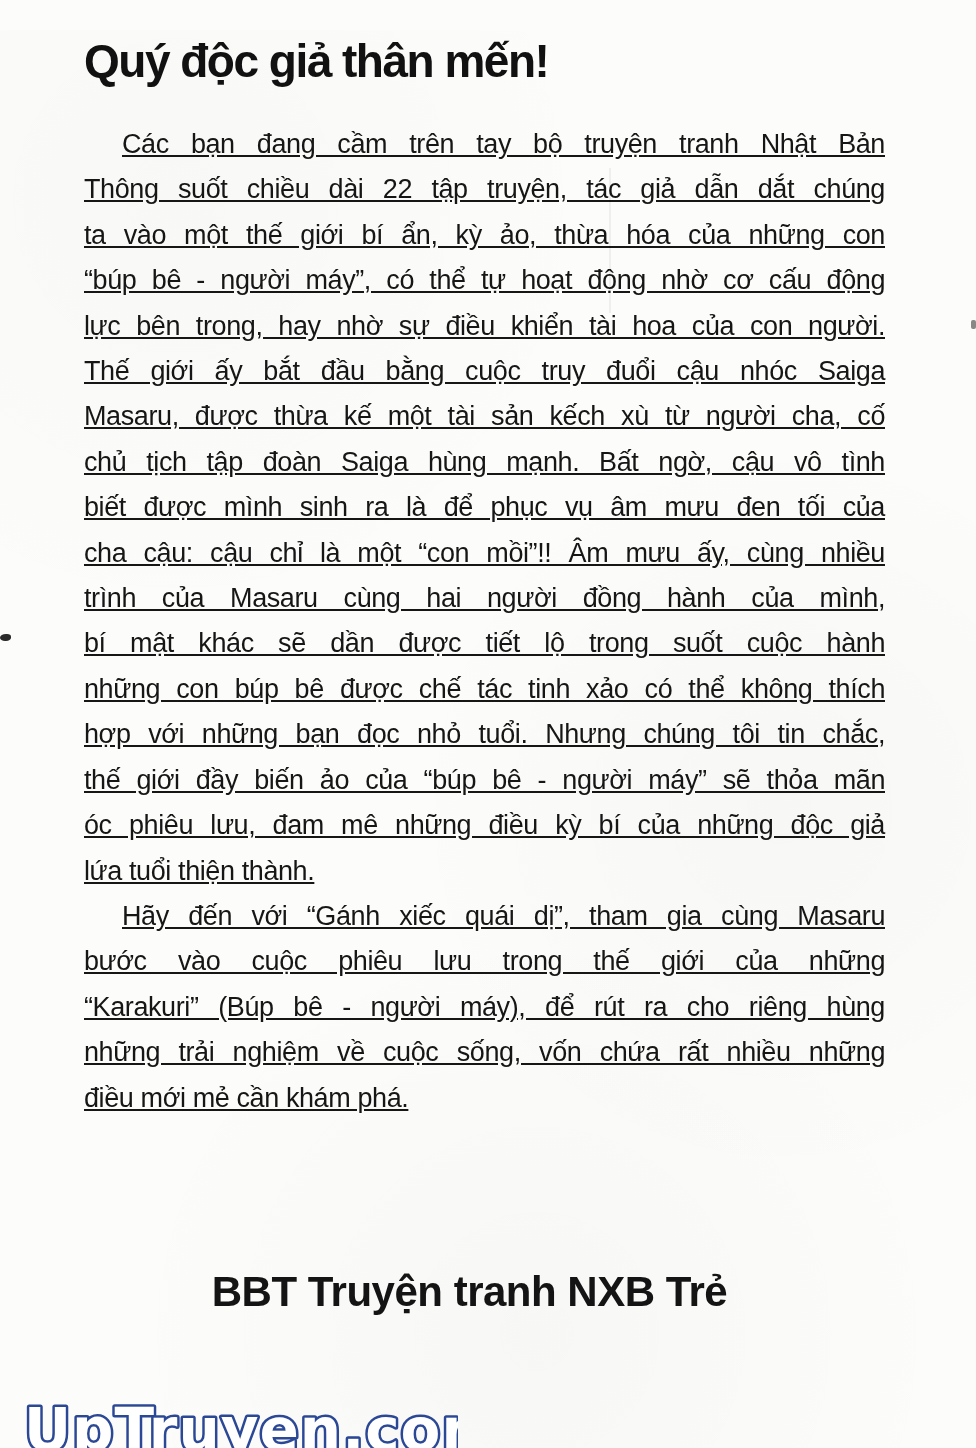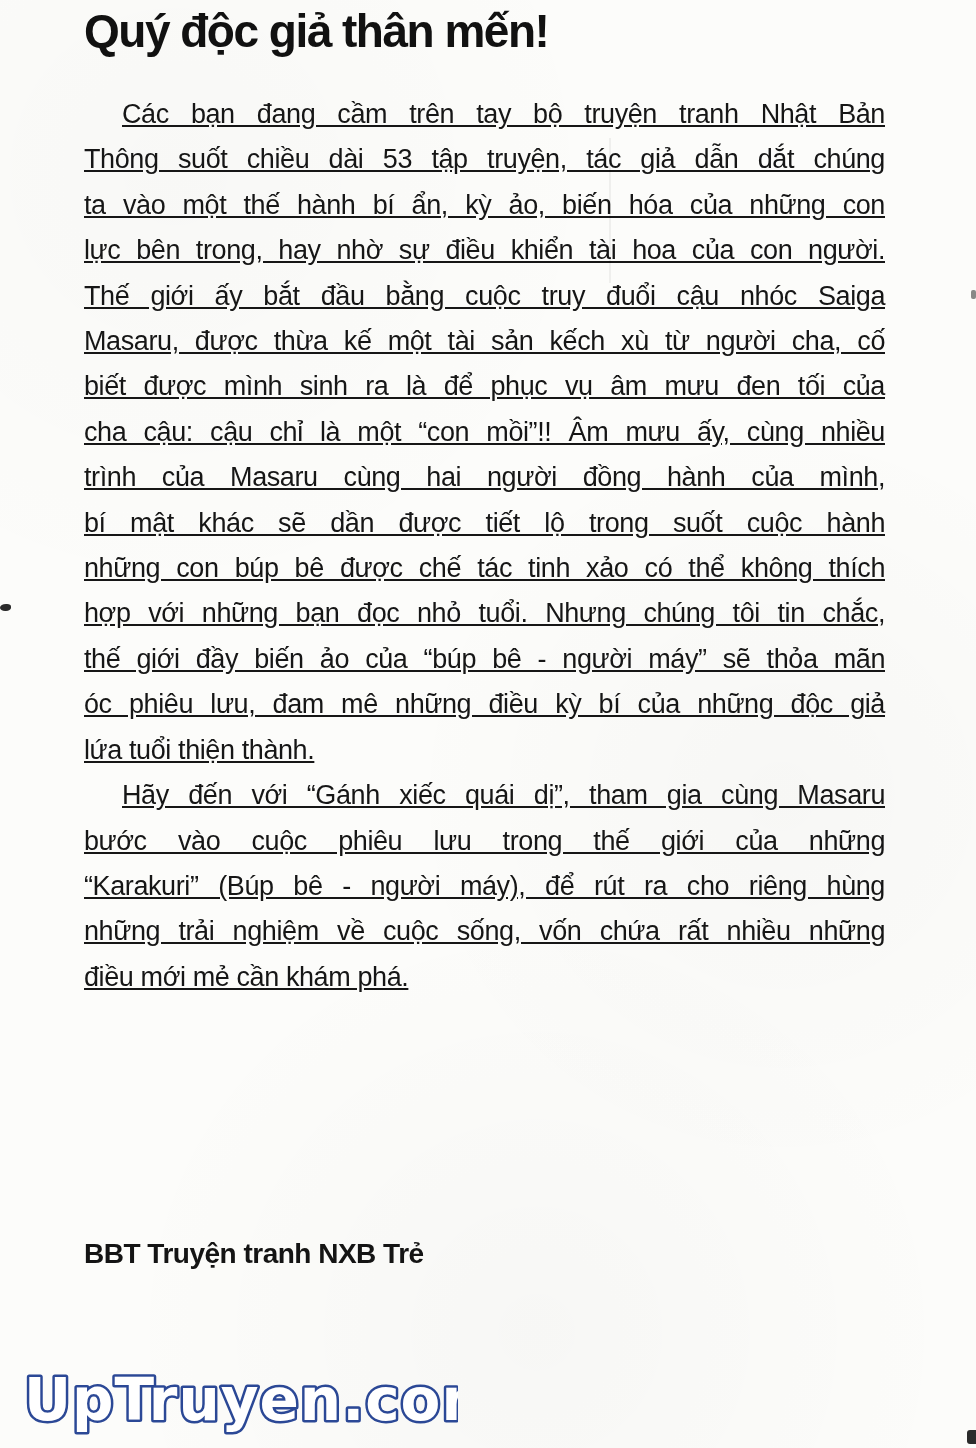--- a/index.html
+++ b/index.html
@@ -4,21 +4,21 @@
 <style>
   html,body{margin:0;padding:0;}
   body{
     width:976px;height:1448px;
     background:#fcfcfa;
     position:relative;
     overflow:hidden;
     font-family:"Liberation Sans", sans-serif;
     color:#151515;
   }
-  .page{position:absolute;inset:0;}
+  .page{position:absolute;inset:0;margin-top:30px;}
   
   .page::before{
     content:"";position:absolute;inset:0;
     background:
       radial-gradient(circle at 18% 12%, rgba(0,0,0,0.015), transparent 30%),
       radial-gradient(circle at 80% 55%, rgba(0,0,0,0.02), transparent 35%),
       radial-gradient(circle at 55% 92%, rgba(0,0,0,0.02), transparent 30%);
     pointer-events:none;
   }
   .title{
@@ -30,22 +30,22 @@
     position:absolute;left:84px;top:92px;width:801px;
     font-size:27px;line-height:45.4px;letter-spacing:-0.4px;
     color:#161616;
     text-decoration:underline;
   }
   .line{width:100%;}
   .line.just{text-align:justify;text-align-last:justify;}
   .line.indent{padding-left:38px;box-sizing:border-box;}
   .signature{
     position:absolute;left:84px;top:1238px;width:801px;
-    text-align:left;padding-right:30px;box-sizing:border-box;
-    font-size:28px;font-weight:bold;letter-spacing:-0.5px;color:#141414;
+    text-align:center;padding-right:30px;box-sizing:border-box;
+    font-size:42px;font-weight:bold;letter-spacing:-0.5px;color:#141414;
     white-space:nowrap;
   }
   .watermark{
     position:absolute;left:18px;top:1352px;width:440px;height:100px;
   }
   .watermark text{
     font-family:"DejaVu Sans", sans-serif;
     font-weight:bold;font-size:58px;letter-spacing:1px;
   }
   
@@ -58,25 +58,27 @@
 </head>
 <body>
 
 <div class="page">
 
   <div class="title">Quý độc giả thân mến!</div>
 
   <div class="body-text">
       <div>
         <div class="line indent just">Các bạn đang cầm trên tay bộ truyện tranh Nhật Bản</div>
-        <div class="line just">Thông suốt chiều dài 53 tập truyện, tác giả dẫn dắt chúng</div>
-        <div class="line just">ta vào một thế hành bí ẩn, kỳ ảo, biến hóa của những con</div>
+        <div class="line just">Thông suốt chiều dài 22 tập truyện, tác giả dẫn dắt chúng</div>
+        <div class="line just">ta vào một thế giới bí ẩn, kỳ ảo, thừa hóa của những con</div>
+        <div class="line just">“búp bê - người máy”, có thể tự hoạt động nhờ cơ cấu động</div>
         <div class="line just">lực bên trong, hay nhờ sự điều khiển tài hoa của con người.</div>
         <div class="line just">Thế giới ấy bắt đầu bằng cuộc truy đuổi cậu nhóc Saiga</div>
         <div class="line just">Masaru, được thừa kế một tài sản kếch xù từ người cha, cố</div>
+        <div class="line just">chủ tịch tập đoàn Saiga hùng mạnh. Bất ngờ, cậu vô tình</div>
         <div class="line just">biết được mình sinh ra là để phục vụ âm mưu đen tối của</div>
         <div class="line just">cha cậu: cậu chỉ là một “con mồi”!! Âm mưu ấy, cùng nhiều</div>
         <div class="line just">trình của Masaru cùng hai người đồng hành của mình,</div>
         <div class="line just">bí mật khác sẽ dần được tiết lộ trong suốt cuộc hành</div>
       </div>
       <div>
         <div class="line just">những con búp bê được chế tác tinh xảo có thể không thích</div>
         <div class="line just">hợp với những bạn đọc nhỏ tuổi. Nhưng chúng tôi tin chắc,</div>
         <div class="line just">thế giới đầy biến ảo của “búp bê - người máy” sẽ thỏa mãn</div>
         <div class="line just">óc phiêu lưu, đam mê những điều kỳ bí của những độc giả</div>

